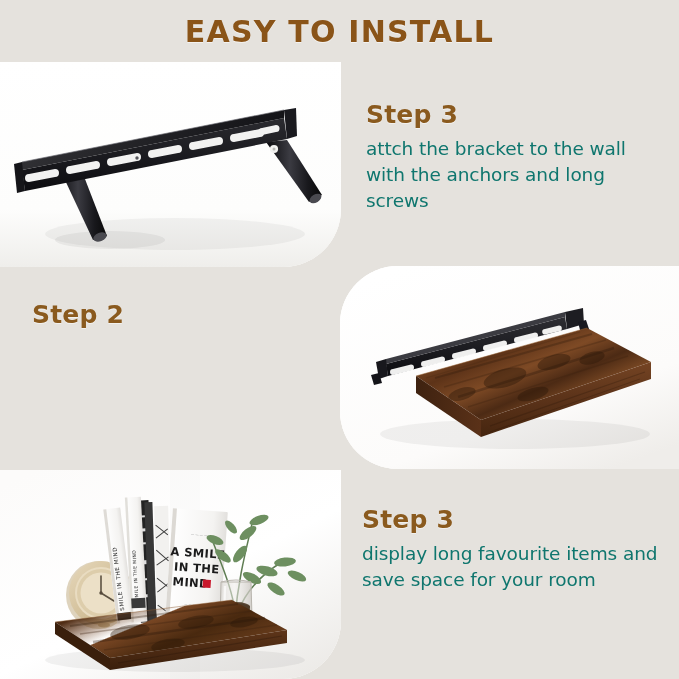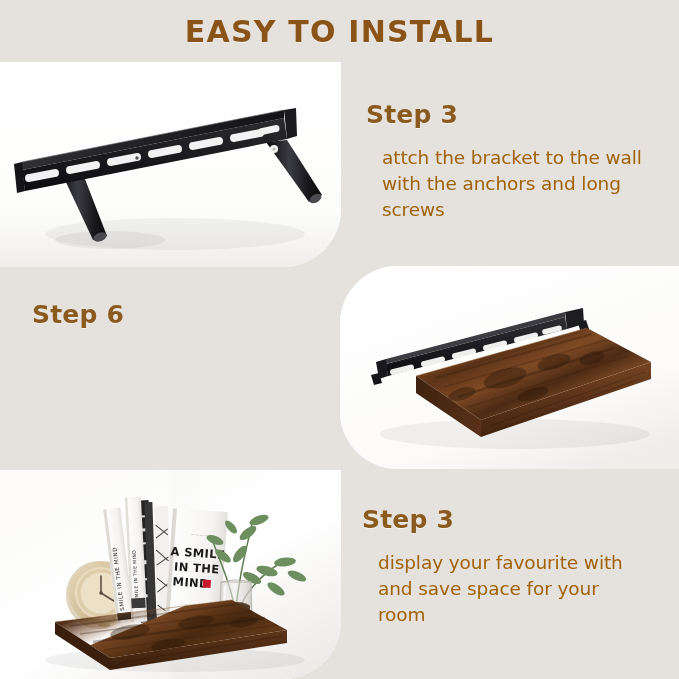--- a/index.html
+++ b/index.html
@@ -43,22 +43,22 @@
     font-family:"DejaVu Sans", sans-serif;
     font-size:25px;font-weight:bold;
     color:#8a5a1e;
     margin:0 0 7px 0;
     letter-spacing:.2px;
     text-shadow:0 1px 0 rgba(255,255,255,.5);
   }
   .step-body{
     font-family:"DejaVu Sans", sans-serif;
     font-size:18.5px;line-height:26px;
-    color:#a16207;
-    margin:16px;
+    color:#0f766e;
+    margin:0;
     letter-spacing:-.1px;
   }
 
   
   .svgfill{position:absolute;left:0;top:0;width:100%;height:100%;}
 
   
   .nosel{user-select:none;}
 </style>
 </head>
@@ -136,21 +136,21 @@
       <path d="M22 100 L284 48" stroke="#6a6a72" stroke-width="1.1" opacity=".65" fill="none"></path>
     </svg>
   </div>
 
   <div class="txtblock" id="text1">
     <div class="step-head nosel">Step 3</div>
     <div class="step-body nosel">attch the bracket to the wall with the anchors and long screws</div>
   </div>
 
   <div class="txtblock" id="text2">
-    <div class="step-head nosel">Step 6</div>
+    <div class="step-head nosel">Step 2</div>
   </div>
 
   <div class="panel" id="panel2">
     <div class="shade"></div>
     <svg class="svgfill" viewBox="0 0 339 203">
       <defs>
         <linearGradient id="bg2" x1="0.2" y1="0" x2="0.8" y2="1">
           <stop offset="0" stop-color="#ffffff"></stop>
           <stop offset="0.7" stop-color="#fcfbfa"></stop>
           <stop offset="1" stop-color="#efedea"></stop>
@@ -393,16 +393,16 @@
       <path d="M110 188 L287 160 L287 173 L110 200 Z" fill="url(#woodFront3)"></path>
       <g opacity="0.3">
         <path d="M118 193 L282 166" stroke="#26150a" stroke-width="1.2" fill="none"></path>
       </g>
       <path d="M55 152 L232 130" stroke="#8b5a30" stroke-width="1" opacity=".45" fill="none"></path>
     </svg>
   </div>
 
   <div class="txtblock" id="text3">
     <div class="step-head nosel">Step 3</div>
-    <div class="step-body nosel">display your favourite with and save space for your room</div>
+    <div class="step-body nosel">display long favourite items and save space for your room</div>
   </div>
 
 </div>
 
 </body></html>

